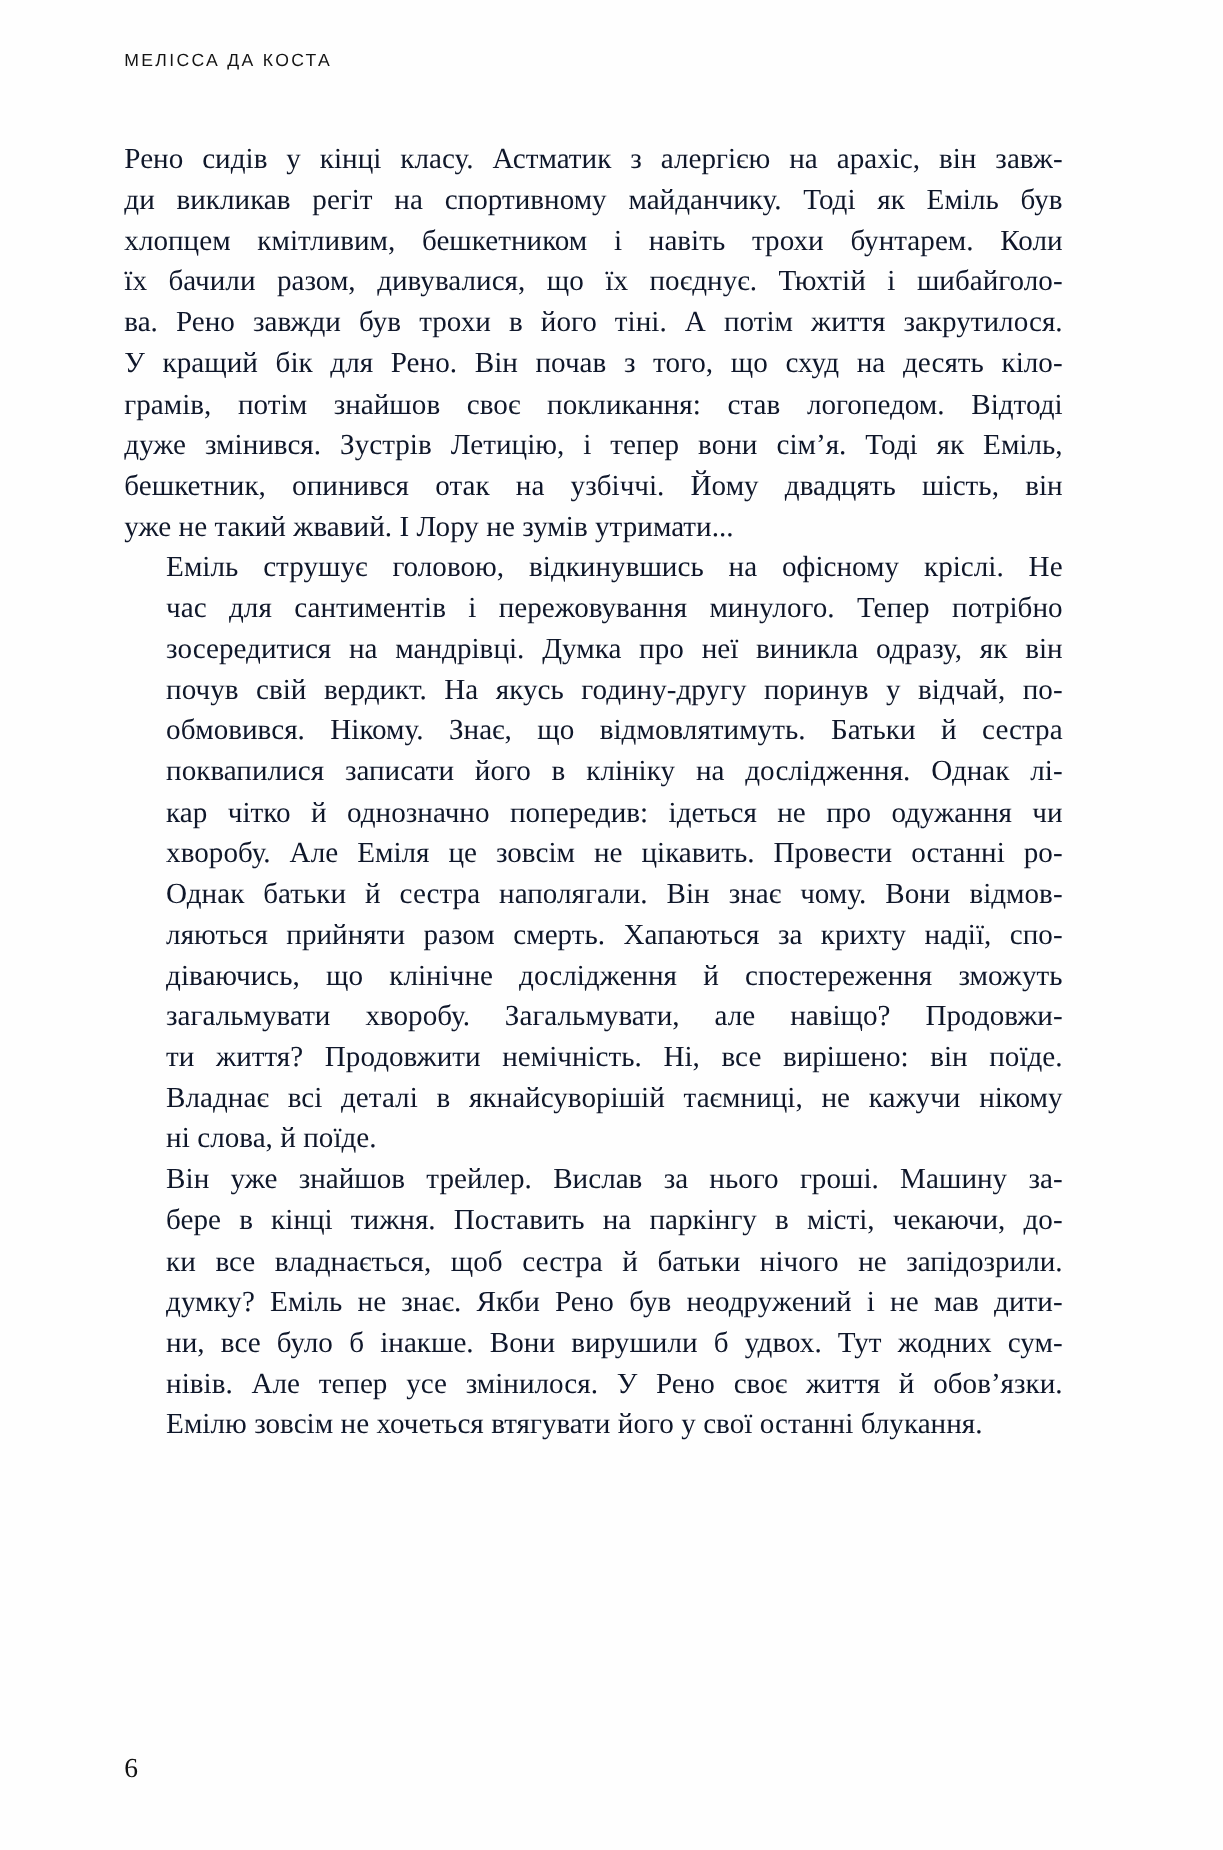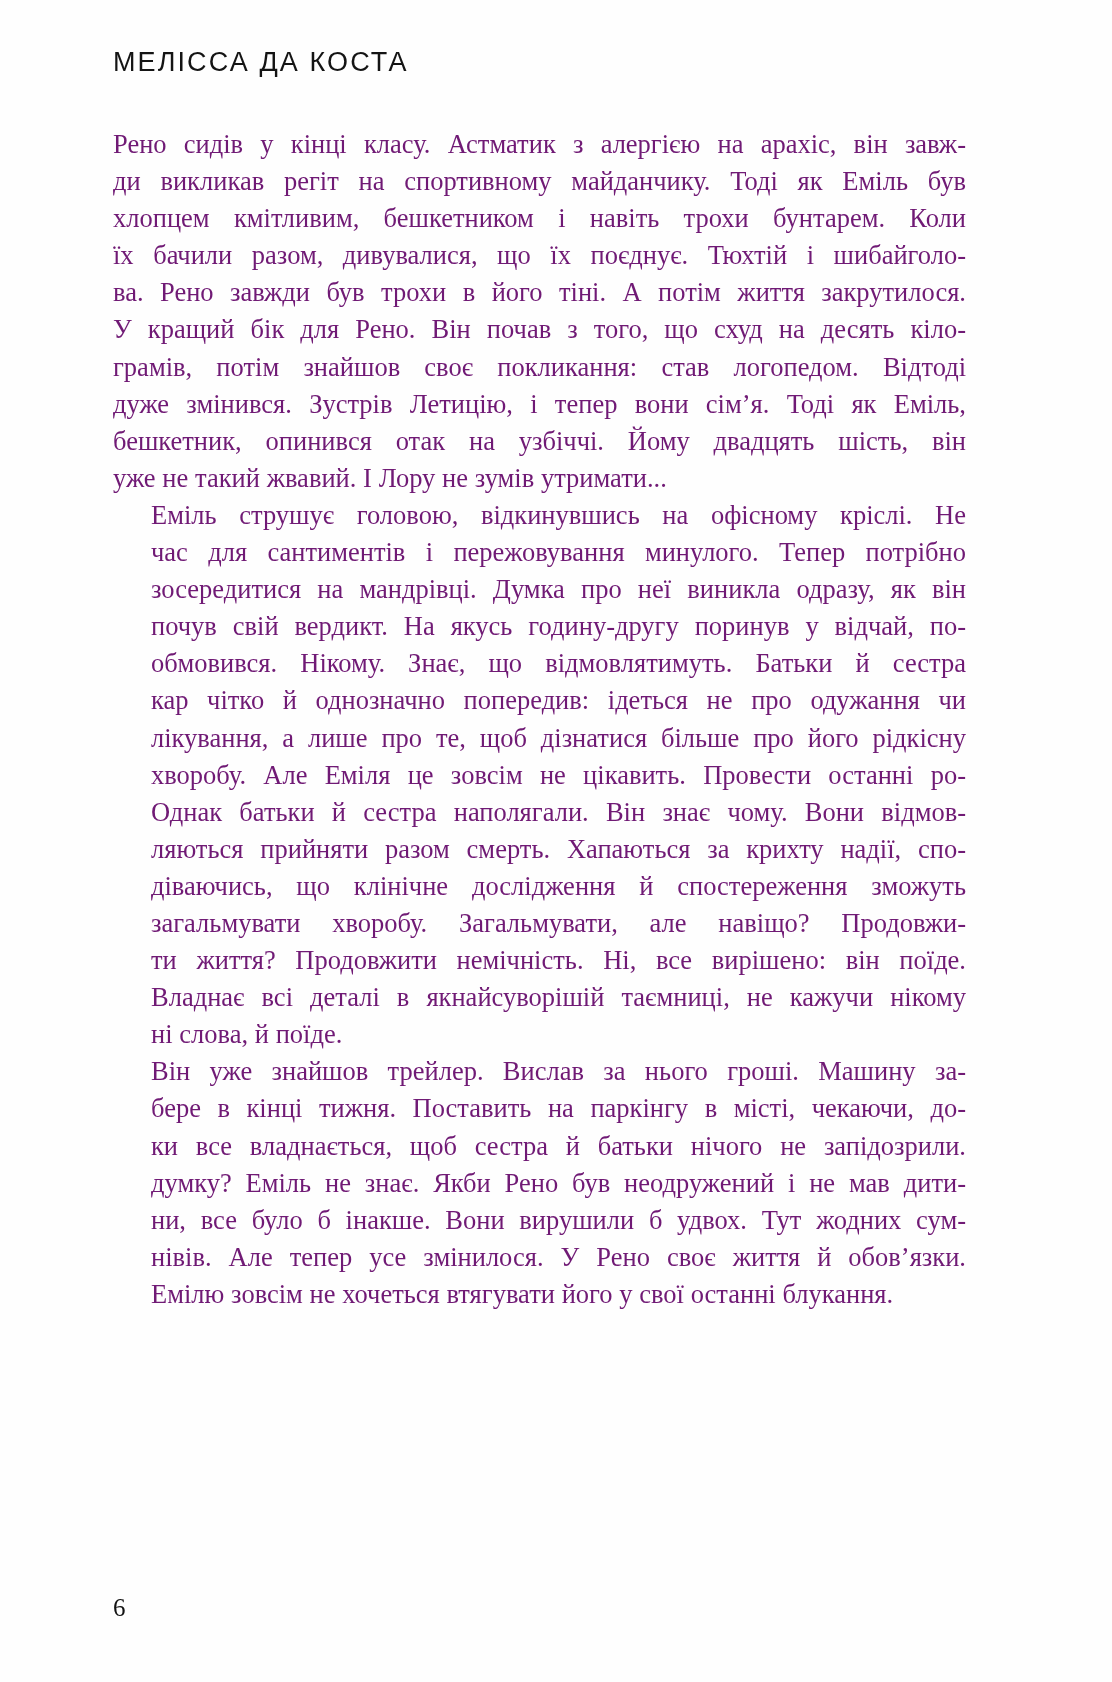--- a/index.html
+++ b/index.html
@@ -21,21 +21,21 @@
     overflow: hidden;
   }
 
   
   .running-head {
     position: absolute;
     left: 113px;
     top: 47px;
     width: 860px;
     font-family: "Liberation Sans", "DejaVu Sans", sans-serif;
-    font-size: 27px;
+    font-size: 16px;
     font-weight: 400;
     letter-spacing: 2.1px;
     color: #141414;
     text-transform: uppercase;
     white-space: nowrap;
   }
 
   
   .textblock {
     position: absolute;
@@ -43,21 +43,21 @@
     top: 126px;
     width: 853px;
   }
 
   .para {
     margin: 0;
     font-size: 26.5px;
     line-height: 37.1px;
     text-align: justify;
     text-justify: inter-word;
-    color: #701a75;
+    color: #0f172a;
     hyphens: manual;
     -webkit-hyphens: manual;
     word-spacing: 0.1px;
   }
   .para + .para {
     text-indent: 38px;
   }
   
   .para:last-child {
     text-align: justify;
@@ -106,22 +106,22 @@
         <span class="line">дуже змінився. Зустрів Летицію, і тепер вони сім’я. Тоді як Еміль,</span>
         <span class="line">бешкетник, опинився отак на узбіччі. Йому двадцять шість, він</span>
         <span class="line last">уже не такий жвавий. І Лору не зумів утримати...</span>
       </p>
     <p class="para">
         <span class="line indent">Еміль струшує головою, відкинувшись на офісному кріслі. Не</span>
         <span class="line">час для сантиментів і пережовування минулого. Тепер потрібно</span>
         <span class="line">зосередитися на мандрівці. Думка про неї виникла одразу, як він</span>
         <span class="line">почув свій вердикт. На якусь годину-другу поринув у відчай, по-</span>
         <span class="line">обмовився. Нікому. Знає, що відмовлятимуть. Батьки й сестра</span>
+        <span class="line">поквапилися записати його в клініку на дослідження. Однак лі-</span>
         <span class="line">кар чітко й однозначно попередив: ідеться не про одужання чи</span>
-        <span class="line">лікування, а лише про те, щоб дізнатися більше про його рідкісну</span>
         <span class="line">хворобу. Але Еміля це зовсім не цікавить. Провести останні ро-</span>
         <span class="line">Однак батьки й сестра наполягали. Він знає чому. Вони відмов-</span>
         <span class="line">ляються прийняти разом смерть. Хапаються за крихту надії, спо-</span>
         <span class="line">діваючись, що клінічне дослідження й спостереження зможуть</span>
         <span class="line">загальмувати хворобу. Загальмувати, але навіщо? Продовжи-</span>
         <span class="line">ти життя? Продовжити немічність. Ні, все вирішено: він поїде.</span>
         <span class="line">Владнає всі деталі в якнайсуворішій таємниці, не кажучи нікому</span>
         <span class="line last">ні слова, й поїде.</span>
       </p>
     <p class="para">

